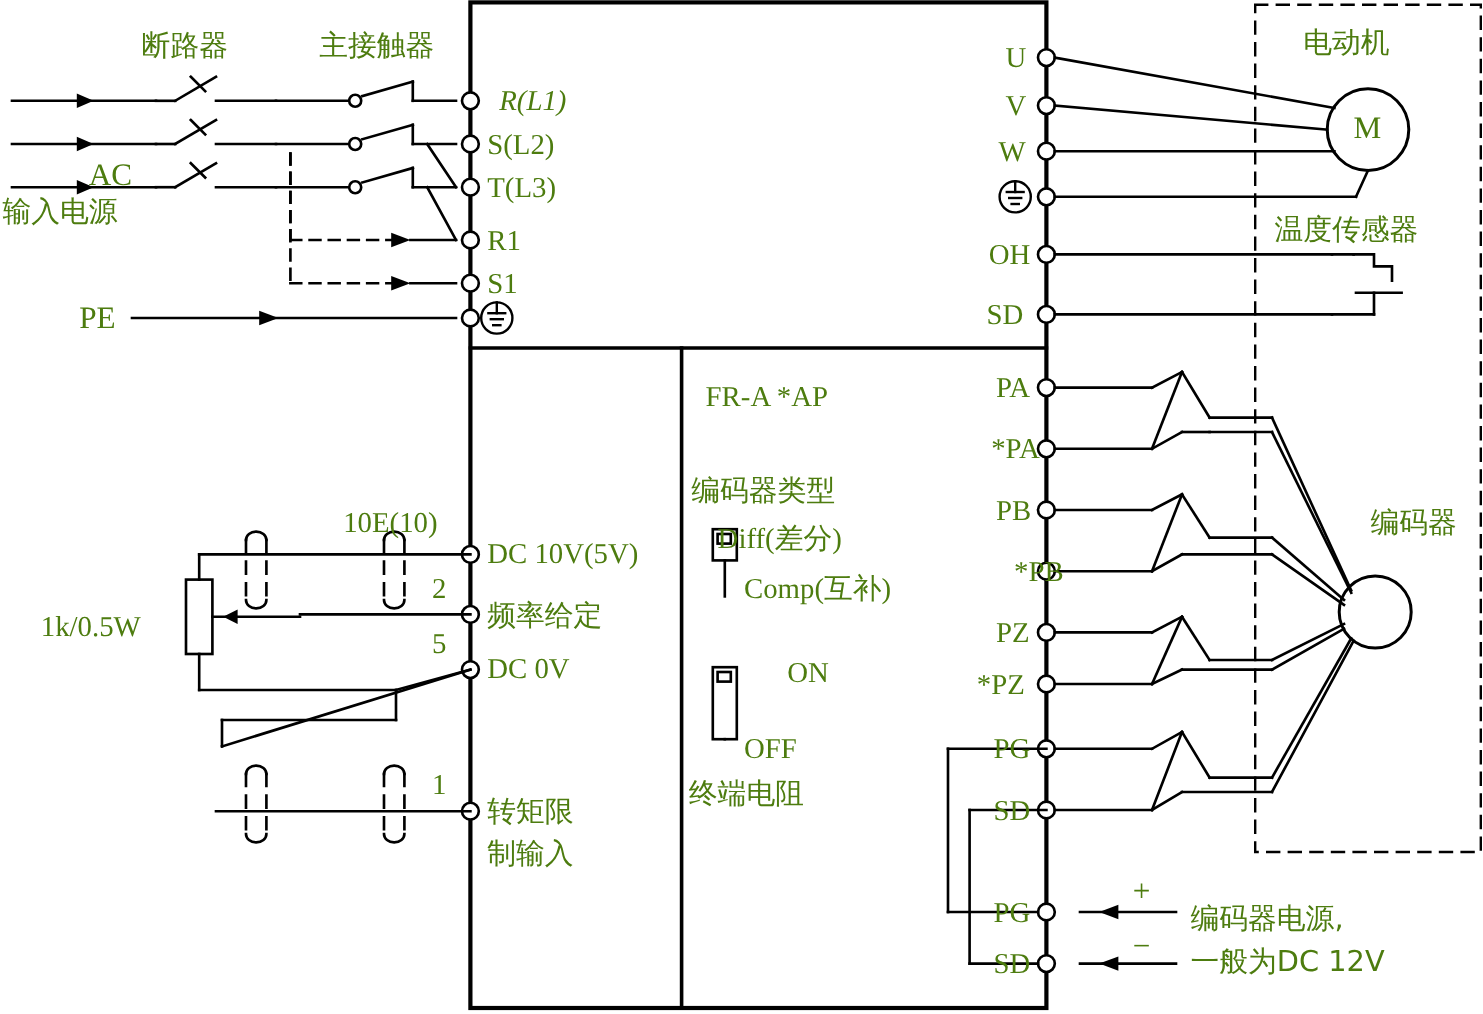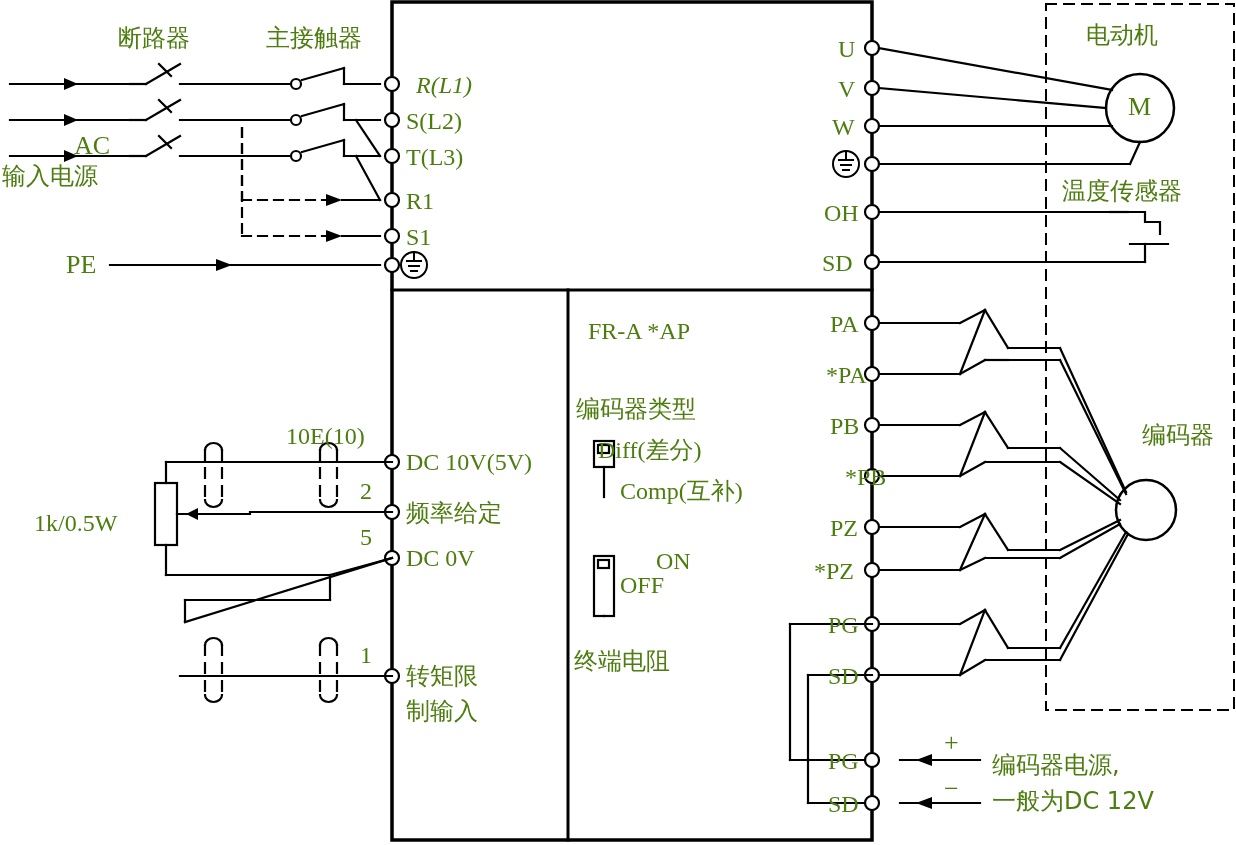--- a/index.html
+++ b/index.html
@@ -293,21 +293,21 @@
   <div class="lbl cn t24" style="left:406px;top:500px;">频率给定</div>
   <div class="lbl t24" style="left:406px;top:545px;">DC 0V</div>
   <div class="lbl cn t24" style="left:406px;top:663px;">转矩限</div>
   <div class="lbl cn t24" style="left:406px;top:698px;">制输入</div>
 
   <div class="lbl t24" style="left:588px;top:318px;">FR-A *AP</div>
   <div class="lbl cn t24" style="left:576px;top:396px;">编码器类型</div>
   <div class="lbl t24" style="left:598px;top:437px;">Diff(差分)</div>
   <div class="lbl t24" style="left:620px;top:478px;">Comp(互补)</div>
   <div class="lbl t24" style="left:656px;top:548px;font-family:Liberation Serif, serif;">ON</div>
-  <div class="lbl t24" style="left:620px;top:572px;">OFF</div>
+  <div class="lbl t24" style="left:620px;top:612px;">OFF</div>
   <div class="lbl cn t24" style="left:574px;top:648px;">终端电阻</div>
 
   <div class="lbl t24" style="left:838px;top:36px;">U</div>
   <div class="lbl t24" style="left:838px;top:76px;">V</div>
   <div class="lbl t24" style="left:832px;top:114px;">W</div>
   <div class="lbl t24" style="left:824px;top:200px;">OH</div>
   <div class="lbl t24" style="left:822px;top:250px;">SD</div>
 
   <div class="lbl t24" style="left:830px;top:311px;">PA</div>
   <div class="lbl t24" style="left:814px;top:362px;margin-left:12px;">*PA</div>

